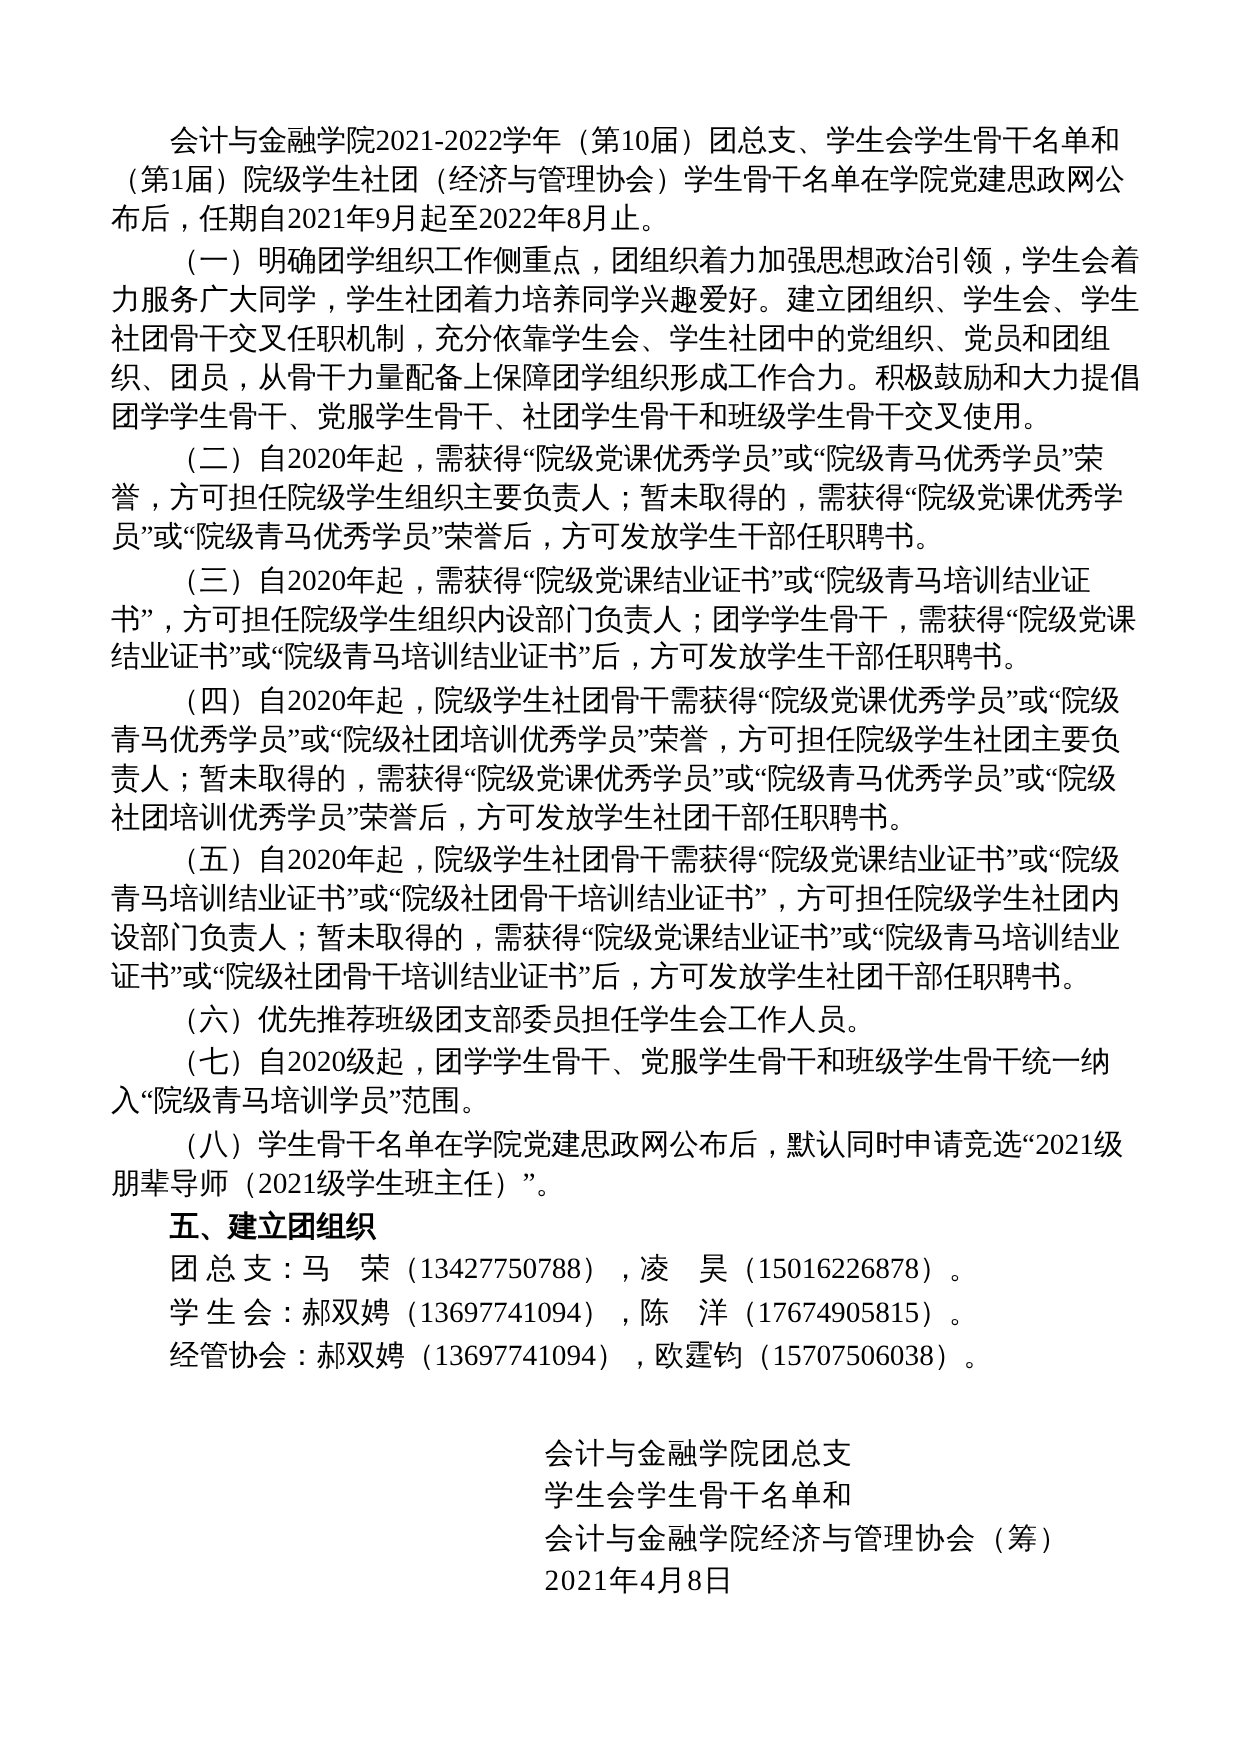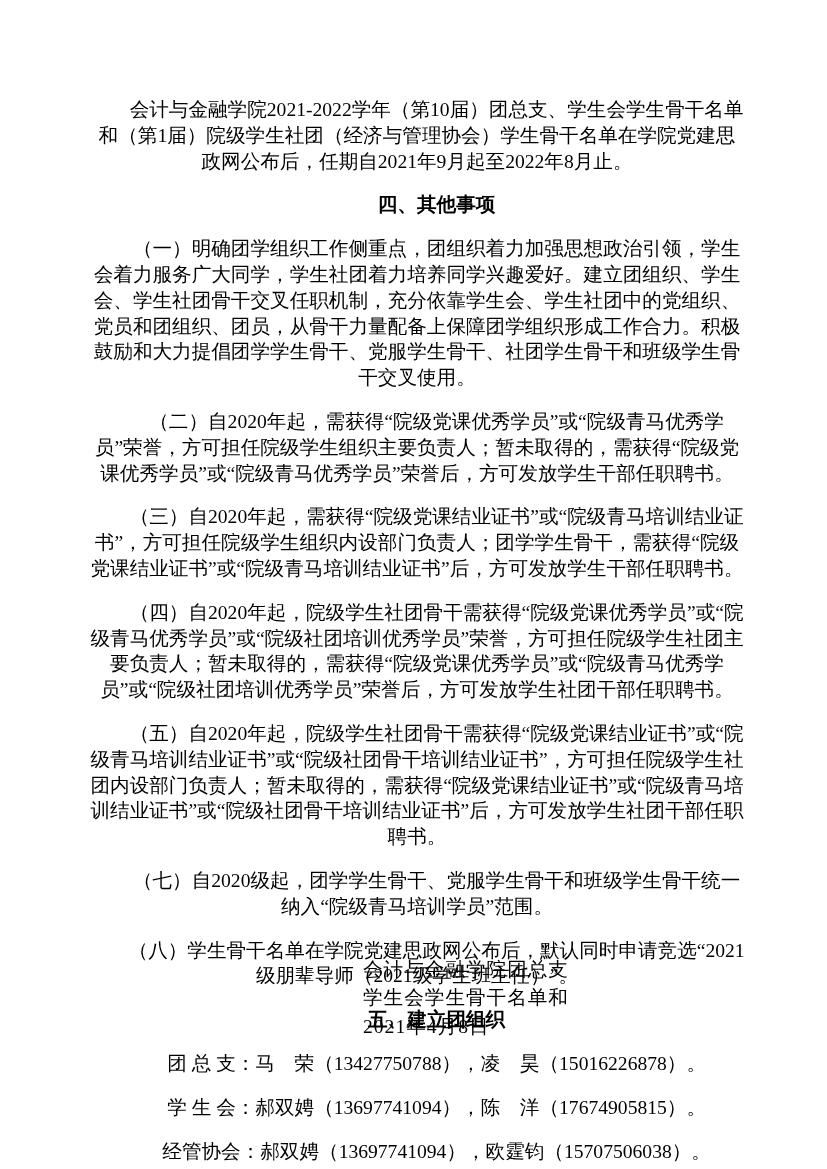--- a/index.html
+++ b/index.html
@@ -19,23 +19,22 @@
   .body-text {
     position: absolute;
     left: 71px;
     top: 79px;
     width: 692px;
     font-size: 19.6px;
     line-height: 25.8px;
     text-align: left;
   }
   .para {
-    margin: 18px;
+    margin: 3px;
     text-indent: 2em;
-    text-align: center;
   }
   .heading {
     font-weight: bold;
     font-family: "Liberation Sans", "DejaVu Sans", sans-serif;
   }
   .signature {
     position: absolute;
     left: 363px;
     top: 956px;
     width: 400px;
@@ -47,31 +46,32 @@
   .sig-line {
     margin: 0;
   }
 </style>
 </head>
 <body>
 
 <div class="page">
   <div class="body-text">
     <p class="para">会计与金融学院2021-2022学年（第10届）团总支、学生会学生骨干名单和（第1届）院级学生社团（经济与管理协会）学生骨干名单在学院党建思政网公布后，任期自2021年9月起至2022年8月止。</p>
-    <p class="para heading">四、其他事项</p>
     <p class="para">（一）明确团学组织工作侧重点，团组织着力加强思想政治引领，学生会着力服务广大同学，学生社团着力培养同学兴趣爱好。建立团组织、学生会、学生社团骨干交叉任职机制，充分依靠学生会、学生社团中的党组织、党员和团组织、团员，从骨干力量配备上保障团学组织形成工作合力。积极鼓励和大力提倡团学学生骨干、党服学生骨干、社团学生骨干和班级学生骨干交叉使用。</p>
     <p class="para">（二）自2020年起，需获得“院级党课优秀学员”或“院级青马优秀学员”荣誉，方可担任院级学生组织主要负责人；暂未取得的，需获得“院级党课优秀学员”或“院级青马优秀学员”荣誉后，方可发放学生干部任职聘书。</p>
     <p class="para">（三）自2020年起，需获得“院级党课结业证书”或“院级青马培训结业证书”，方可担任院级学生组织内设部门负责人；团学学生骨干，需获得“院级党课结业证书”或“院级青马培训结业证书”后，方可发放学生干部任职聘书。</p>
     <p class="para">（四）自2020年起，院级学生社团骨干需获得“院级党课优秀学员”或“院级青马优秀学员”或“院级社团培训优秀学员”荣誉，方可担任院级学生社团主要负责人；暂未取得的，需获得“院级党课优秀学员”或“院级青马优秀学员”或“院级社团培训优秀学员”荣誉后，方可发放学生社团干部任职聘书。</p>
     <p class="para">（五）自2020年起，院级学生社团骨干需获得“院级党课结业证书”或“院级青马培训结业证书”或“院级社团骨干培训结业证书”，方可担任院级学生社团内设部门负责人；暂未取得的，需获得“院级党课结业证书”或“院级青马培训结业证书”或“院级社团骨干培训结业证书”后，方可发放学生社团干部任职聘书。</p>
+    <p class="para">（六）优先推荐班级团支部委员担任学生会工作人员。</p>
     <p class="para">（七）自2020级起，团学学生骨干、党服学生骨干和班级学生骨干统一纳入“院级青马培训学员”范围。</p>
     <p class="para">（八）学生骨干名单在学院党建思政网公布后，默认同时申请竞选“2021级朋辈导师（2021级学生班主任）”。</p>
     <p class="para heading">五、建立团组织</p>
     <p class="para">团 总 支：马　荣（13427750788），凌　昊（15016226878）。</p>
     <p class="para">学 生 会：郝双娉（13697741094），陈　洋（17674905815）。</p>
     <p class="para">经管协会：郝双娉（13697741094），欧霆钧（15707506038）。</p>
   </div>
   <div class="signature">
     <p class="sig-line">会计与金融学院团总支</p>
     <p class="sig-line">学生会学生骨干名单和</p>
+    <p class="sig-line">会计与金融学院经济与管理协会（筹）</p>
     <p class="sig-line">2021年4月8日</p>
   </div>
 </div>
 
 </body></html>

